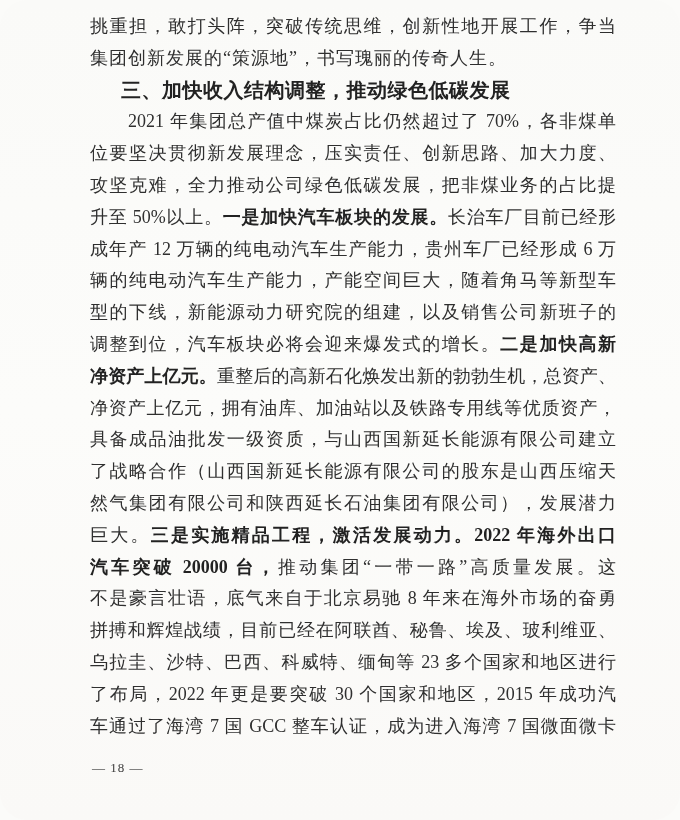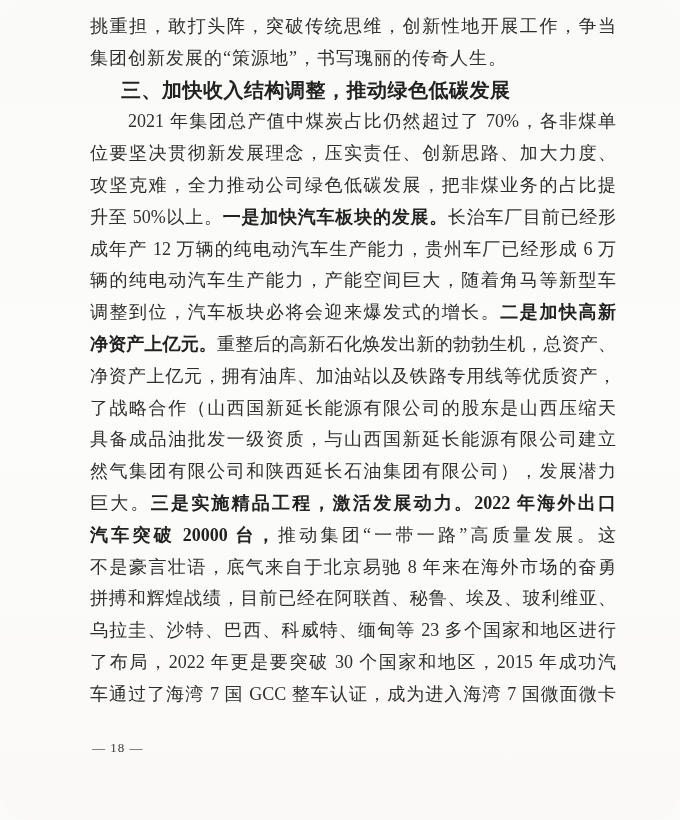--- a/index.html
+++ b/index.html
@@ -51,46 +51,47 @@
     letter-spacing: 0.5px;
   }
   .line.indent {
     text-indent: 38px;
   }
   .seg { font-weight: 400; }
   .seg.bold { font-weight: 700; color: #222; }
   .page-number {
     position: absolute;
     left: 92px;
-    top: 740px;
+    top: 760px;
     font-size: 13px;
     letter-spacing: 1px;
     color: #3a3a3a;
     font-family: "Liberation Serif", serif;
   }
 </style>
 </head>
 <body>
 
 <div class="page">
   <div class="doc">
       <div class="line"><span class="seg">挑重担，敢打头阵，突破传统思维，创新性地开展工作，争当</span></div>
       <div class="line no-just"><span class="seg">集团创新发展的“策源地”，书写瑰丽的传奇人生。</span></div>
       <div class="line heading"><span class="seg bold">三、加快收入结构调整，推动绿色低碳发展</span></div>
       <div class="line indent"><span class="seg">2021 年集团总产值中煤炭占比仍然超过了 70%，各非煤单</span></div>
       <div class="line"><span class="seg">位要坚决贯彻新发展理念，压实责任、创新思路、加大力度、</span></div>
       <div class="line"><span class="seg">攻坚克难，全力推动公司绿色低碳发展，把非煤业务的占比提</span></div>
       <div class="line"><span class="seg">升至 50%以上。</span><span class="seg bold">一是加快汽车板块的发展。</span><span class="seg">长治车厂目前已经形</span></div>
       <div class="line"><span class="seg">成年产 12 万辆的纯电动汽车生产能力，贵州车厂已经形成 6 万</span></div>
       <div class="line"><span class="seg">辆的纯电动汽车生产能力，产能空间巨大，随着角马等新型车</span></div>
+      <div class="line"><span class="seg">型的下线，新能源动力研究院的组建，以及销售公司新班子的</span></div>
       <div class="line"><span class="seg">调整到位，汽车板块必将会迎来爆发式的增长。</span><span class="seg bold">二是加快高新</span></div>
       <div class="line"><span class="seg bold">净资产上亿元。</span><span class="seg">重整后的高新石化焕发出新的勃勃生机，总资产、</span></div>
       <div class="line"><span class="seg">净资产上亿元，拥有油库、加油站以及铁路专用线等优质资产，</span></div>
+      <div class="line"><span class="seg">具备成品油批发一级资质，与山西国新延长能源有限公司建立</span></div>
       <div class="line"><span class="seg">了战略合作（山西国新延长能源有限公司的股东是山西压缩天</span></div>
-      <div class="line"><span class="seg">具备成品油批发一级资质，与山西国新延长能源有限公司建立</span></div>
       <div class="line"><span class="seg">然气集团有限公司和陕西延长石油集团有限公司），发展潜力</span></div>
       <div class="line"><span class="seg">巨大。</span><span class="seg bold">三是实施精品工程，激活发展动力。</span><span class="seg bold">2022 年海外出口</span></div>
       <div class="line"><span class="seg bold">汽车突破 20000 台，</span><span class="seg">推动集团“一带一路”高质量发展。这</span></div>
       <div class="line"><span class="seg">不是豪言壮语，底气来自于北京易驰 8 年来在海外市场的奋勇</span></div>
       <div class="line"><span class="seg">拼搏和辉煌战绩，目前已经在阿联酋、秘鲁、埃及、玻利维亚、</span></div>
       <div class="line"><span class="seg">乌拉圭、沙特、巴西、科威特、缅甸等 23 多个国家和地区进行</span></div>
       <div class="line"><span class="seg">了布局，2022 年更是要突破 30 个国家和地区，2015 年成功汽</span></div>
       <div class="line"><span class="seg">车通过了海湾 7 国 GCC 整车认证，成为进入海湾 7 国微面微卡</span></div>
     </div>
   <div class="page-number">— 18 —</div>

